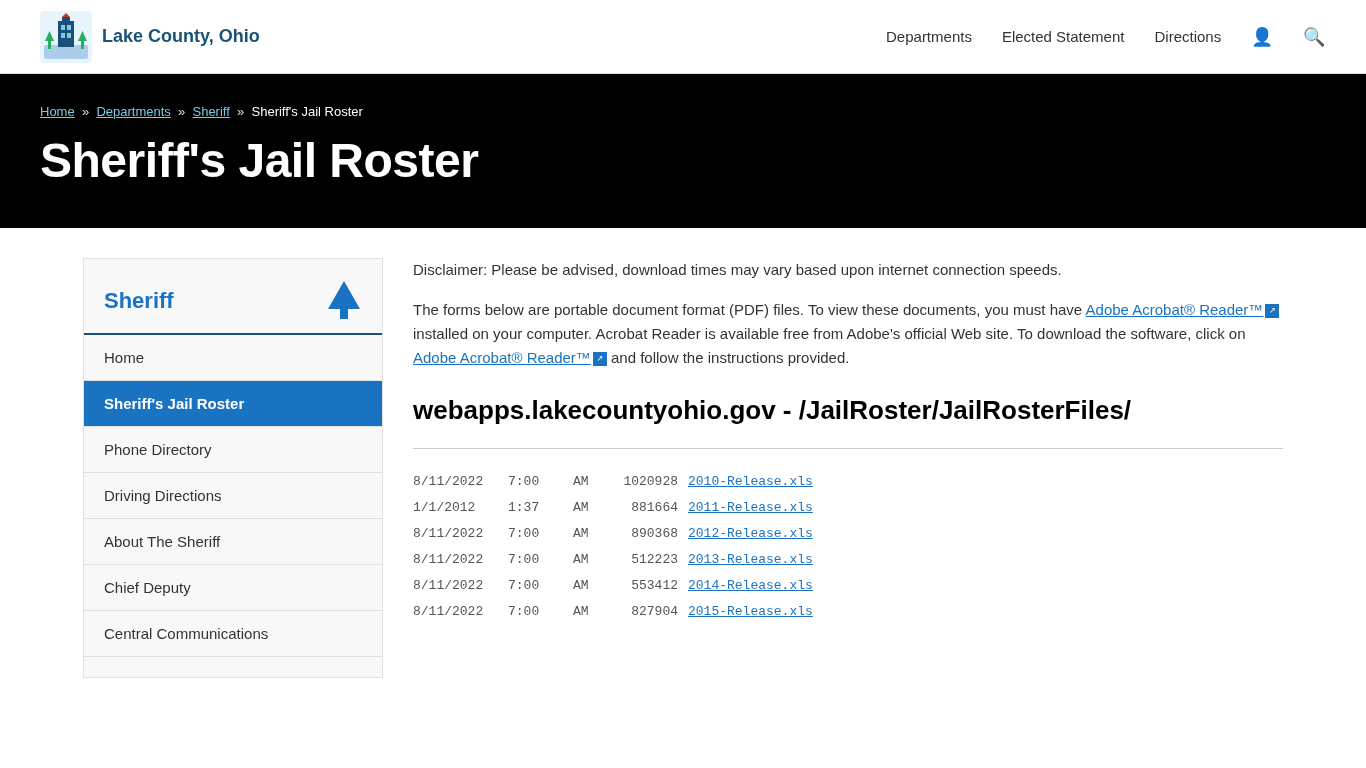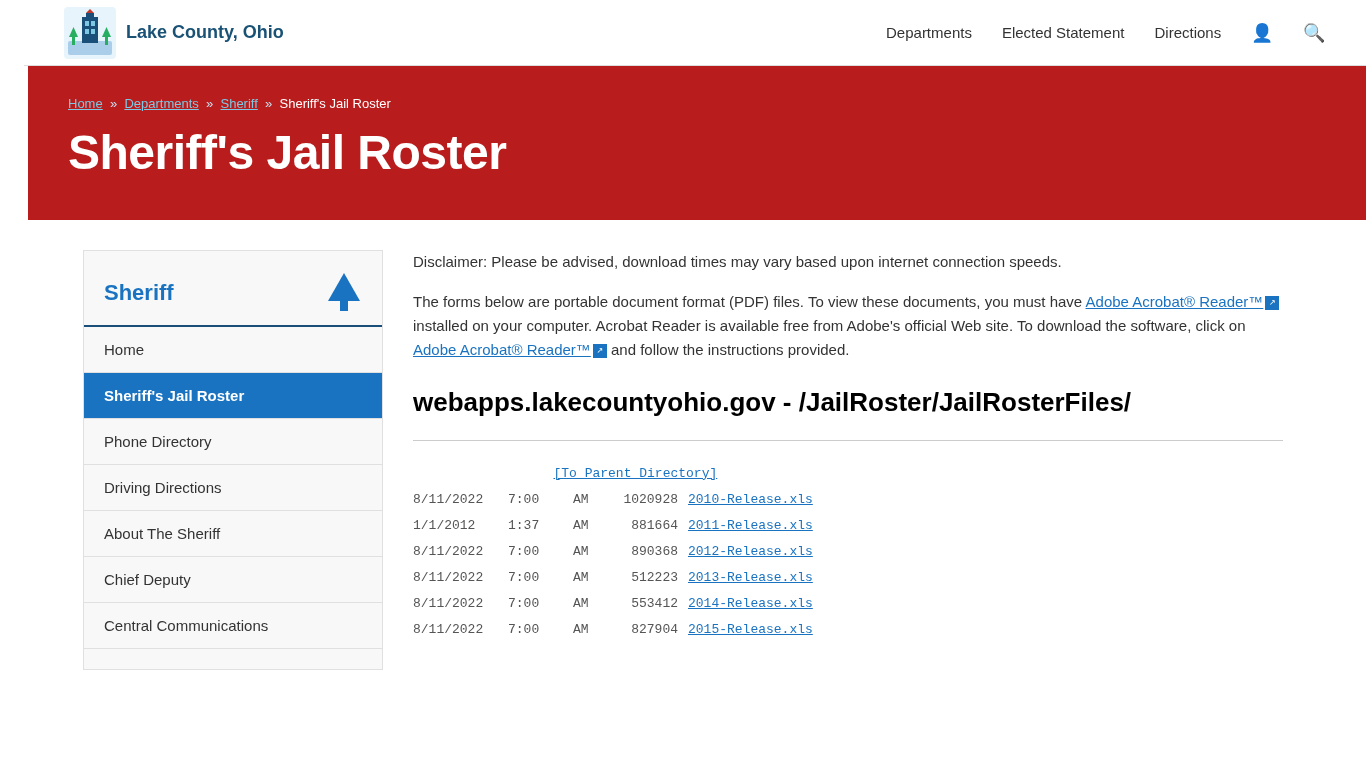--- a/index.html
+++ b/index.html
@@ -6,22 +6,21 @@
     body { font-family: Arial, sans-serif; font-size: 15px; color: #333; background: #fff; }
 
     
     .header {
       background: #fff;
       border-bottom: 1px solid #ddd;
       display: flex;
       align-items: center;
       justify-content: space-between;
       padding: 10px 40px;
-      height: 66px;
-      margin-left: 24px;
+      height: 74px;
     }
     .logo-area {
       display: flex;
       align-items: center;
       gap: 10px;
       text-decoration: none;
       color: #1a5276;
     }
     .logo-icon {
       width: 52px;
@@ -44,23 +43,22 @@
       cursor: pointer;
     }
     .nav-icon {
       font-size: 18px;
       color: #333;
       cursor: pointer;
     }
 
     
     .hero-banner {
-      background: #b91c1c;
+      background: #000000;
       padding: 30px 40px 40px 40px;
-      margin-left: 28px;
     }
     .breadcrumb {
       font-size: 13px;
       margin-bottom: 14px;
       color: #cce0f0;
     }
     .breadcrumb a {
       color: #7ec8e3;
       text-decoration: underline;
       cursor: pointer;
@@ -304,23 +302,20 @@
 
     <p class="content-para">
       <span>The forms below are portable document format (PDF) files. To view these documents, you must have </span><a href="#">Adobe Acrobat® Reader™</a><span class="ext-link-icon">↗</span><span> installed on your computer. Acrobat Reader is available free from Adobe's official Web site. To download the software, click on </span><a href="#">Adobe Acrobat® Reader™</a><span class="ext-link-icon">↗</span><span> and follow the instructions provided.</span>
     </p>
 
     <h2 class="file-listing-header">webapps.lakecountyohio.gov - /JailRoster/JailRosterFiles/</h2>
 
     <hr class="file-listing-divider">
 
     <div class="file-listing">
-      <div class="parent-dir">
-        &nbsp;&nbsp;&nbsp;&nbsp;&nbsp;&nbsp;&nbsp;&nbsp;&nbsp;&nbsp;&nbsp;&nbsp;&nbsp;&nbsp;&nbsp;&nbsp;&nbsp;&nbsp;<a href="#">[To Parent Directory]</a>
-      </div>
 
       <div class="file-row">
         <span class="file-date">8/11/2022</span>
         <span class="file-time">7:00</span>
         <span class="file-ampm">AM</span>
         <span class="file-size">1020928</span>
         <span class="file-link"><a href="#">2010-Release.xls</a></span>
       </div>
       <div class="file-row">
         <span class="file-date">1/1/2012</span>

